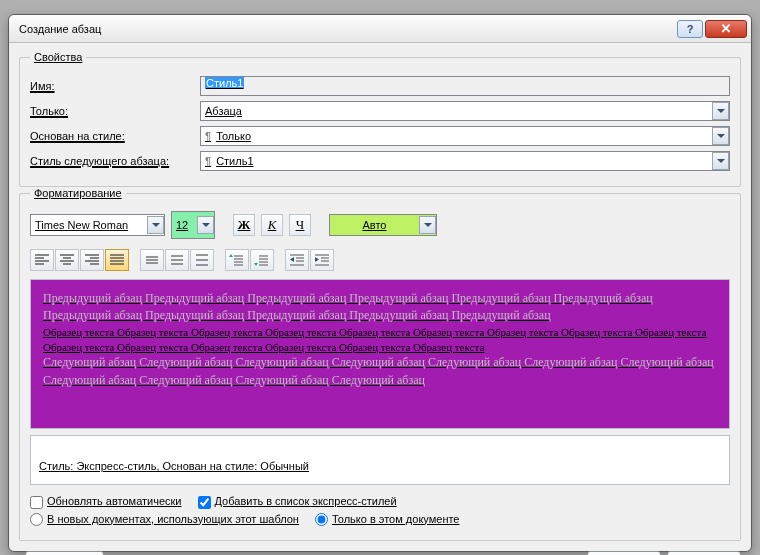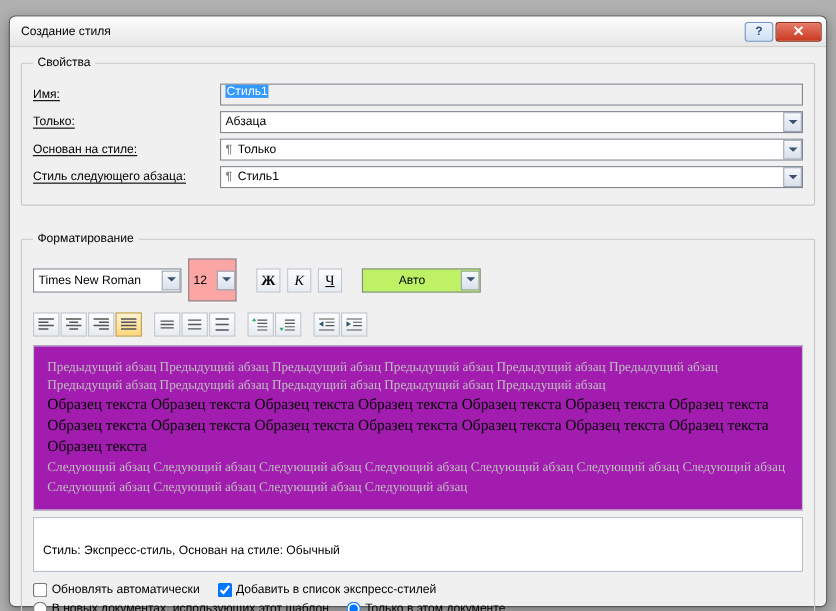--- a/index.html
+++ b/index.html
@@ -4,65 +4,65 @@
 <style>
   * { box-sizing: border-box; font-family: "Segoe UI", Tahoma, sans-serif; font-size: 11px; }
   body { margin: 0; background: #b0b0b0; width: 760px; height: 555px; overflow: hidden; }
   .window { position: absolute; top: 14px; left: 8px; width: 744px; height: 538px; background: #f0f0f0; border: 1px solid #5a5a5a; border-radius: 6px; box-shadow: 0 4px 12px rgba(0,0,0,0.3); }
   .titlebar { height: 28px; background: linear-gradient(#fdfdfd, #e6e6e6); border-bottom: 1px solid #bfbfbf; border-radius: 6px 6px 0 0; display: flex; align-items: center; padding: 0 4px 0 10px; }
   .titlebar-title { flex: 1; color: #000; }
   .tb-btn { width: 26px; height: 18px; margin-left: 2px; border-radius: 3px; display: flex; align-items: center; justify-content: center; font-weight: bold; }
   .tb-help { background: linear-gradient(#eef3fb, #cfe0f4); border: 1px solid #6f93c5; color: #2a4b7c; }
   .tb-close { background: linear-gradient(#e87a6a, #c83a20); border: 1px solid #8a2e1a; color: #fff; width: 42px; font-size: 13px; }
   .content { padding: 8px 10px; }
-  fieldset { border: 1px solid #c8c8c8; border-radius: 2px; margin: 0 0 24px 0; padding: 8px 10px 10px 10px; }
+  fieldset { border: 1px solid #c8c8c8; border-radius: 2px; margin: 0 0 0 0; padding: 8px 10px 10px 10px; text-decoration: underline; }
   legend { padding: 0 4px; color: #000; }
   .row { display: flex; align-items: center; margin: 5px 0; }
   .row label { width: 170px; text-decoration: underline; text-decoration-color: #000; text-decoration-thickness: 1px; text-underline-offset: 2px; }
   .txtin { flex: 1; height: 20px; border: 1px solid #828790; padding: 0 4px; }
   .combo { flex: 1; height: 20px; border: 1px solid #828790; background: #fff; display: flex; align-items: center; }
   .combo .cbtxt { flex: 1; padding: 0 4px; display: flex; align-items: center; gap: 5px; }
   .dropbtn { width: 17px; height: 18px; margin: 0; border: 1px solid #9aa5b4; background: linear-gradient(#f6f8fb, #d8e1ec); display: flex; align-items: center; justify-content: center; }
   .dropbtn::after { content: ""; border: 4px solid transparent; border-top-color: #3a506e; margin-top: 3px; }
   .para-icon { color: #888; font-weight: bold; }
   .fmt-line { display: flex; align-items: center; gap: 6px; margin-top: 4px; }
   .fontcombo { width: 135px; height: 22px; border: 1px solid #828790; background: #fff; display: flex; align-items: center; }
   .fontcombo .cbtxt { flex: 1; padding: 0 4px; }
-  .sizecombo { width: 44px; height: 39px; border: 1px solid #828790; background: #fca5a5; display: flex; align-items: center; }
+  .sizecombo { width: 44px; height: 28px; border: 1px solid #828790; background: #86efac; display: flex; align-items: center; }
   .sizecombo .cbtxt { flex: 1; padding: 0 4px; }
   .fmtbtn { width: 22px; height: 22px; border: 1px solid #c0c7d1; background: linear-gradient(#fdfdfd, #e7ecf2); display: flex; align-items: center; justify-content: center; font-family: "Times New Roman", serif; font-size: 13px; }
   .fmtbtn.bold { font-weight: bold; }
   .fmtbtn.italic { font-style: italic; }
   .fmtbtn.uline { text-decoration: underline; }
   .colorcombo { width: 108px; height: 22px; border: 1px solid #828790; background: #bef264; display: flex; align-items: center; }
   .colorcombo .cbtxt { flex: 1; text-align: center; }
   .toolbar2 { margin-top: 10px; display: flex; align-items: center; gap: 0; }
   .tbtn { width: 24px; height: 22px; border: 1px solid #c0c7d1; background: linear-gradient(#fdfdfd, #e7ecf2); margin-right: 1px; display: flex; flex-direction: column; align-items: center; justify-content: center; position: relative; }
   .tbtn.sel { background: linear-gradient(#fff3d4, #ffd77a); border-color: #c29b3a; }
   .tbtn svg { width: 16px; height: 14px; }
   .sep { width: 10px; }
   .preview { border: 1px solid #b8c0cc; background: #a21caf; padding: 10px 12px; margin-top: 8px; height: 150px; overflow: hidden; }
   .prevline { font-family: "Times New Roman", serif; font-size: 12px; color: #bfbfbf; line-height: 1.45; }
-  .sampleline { font-family: "Times New Roman", serif; font-size: 14px; color: #000; line-height: 1.35; }
+  .sampleline { font-family: "Times New Roman", serif; font-size: 11px; color: #000; line-height: 1.35; }
   .descbox { border: 1px solid #b8c0cc; background: #fff; padding: 24px 8px; margin-top: 6px; height: 38px; }
   .options { margin-top: 10px; }
   .oprow { display: flex; align-items: center; gap: 16px; margin: 4px 0; }
   .footer { display: flex; align-items: center; margin-top: 10px; }
   .footer .spacer { flex: 1; }
   .btn { height: 23px; min-width: 74px; border: 1px solid #8a9099; background: linear-gradient(#fdfdfd, #e3e7ec); border-radius: 3px; padding: 0 12px; margin-left: 6px; cursor: default; }
   .btn-format { display: flex; align-items: center; gap: 6px; }
   .btn-format::after { content: ""; border: 4px solid transparent; border-top-color: #444; margin-top: 3px; }
   input[type=checkbox], input[type=radio] { margin: 0 4px 0 0; vertical-align: middle; }
 </style>
 </head>
 <body>
 
 <div class="window">
   <div class="titlebar">
-    <span class="titlebar-title">Создание стиля</span>
+    <span class="titlebar-title">Создание абзац</span>
     <div class="tb-btn tb-help">?</div>
     <div class="tb-btn tb-close">✕</div>
   </div>
 
   <div class="content">
 
     <fieldset>
       <legend>Свойства</legend>
 
       <div class="row">

